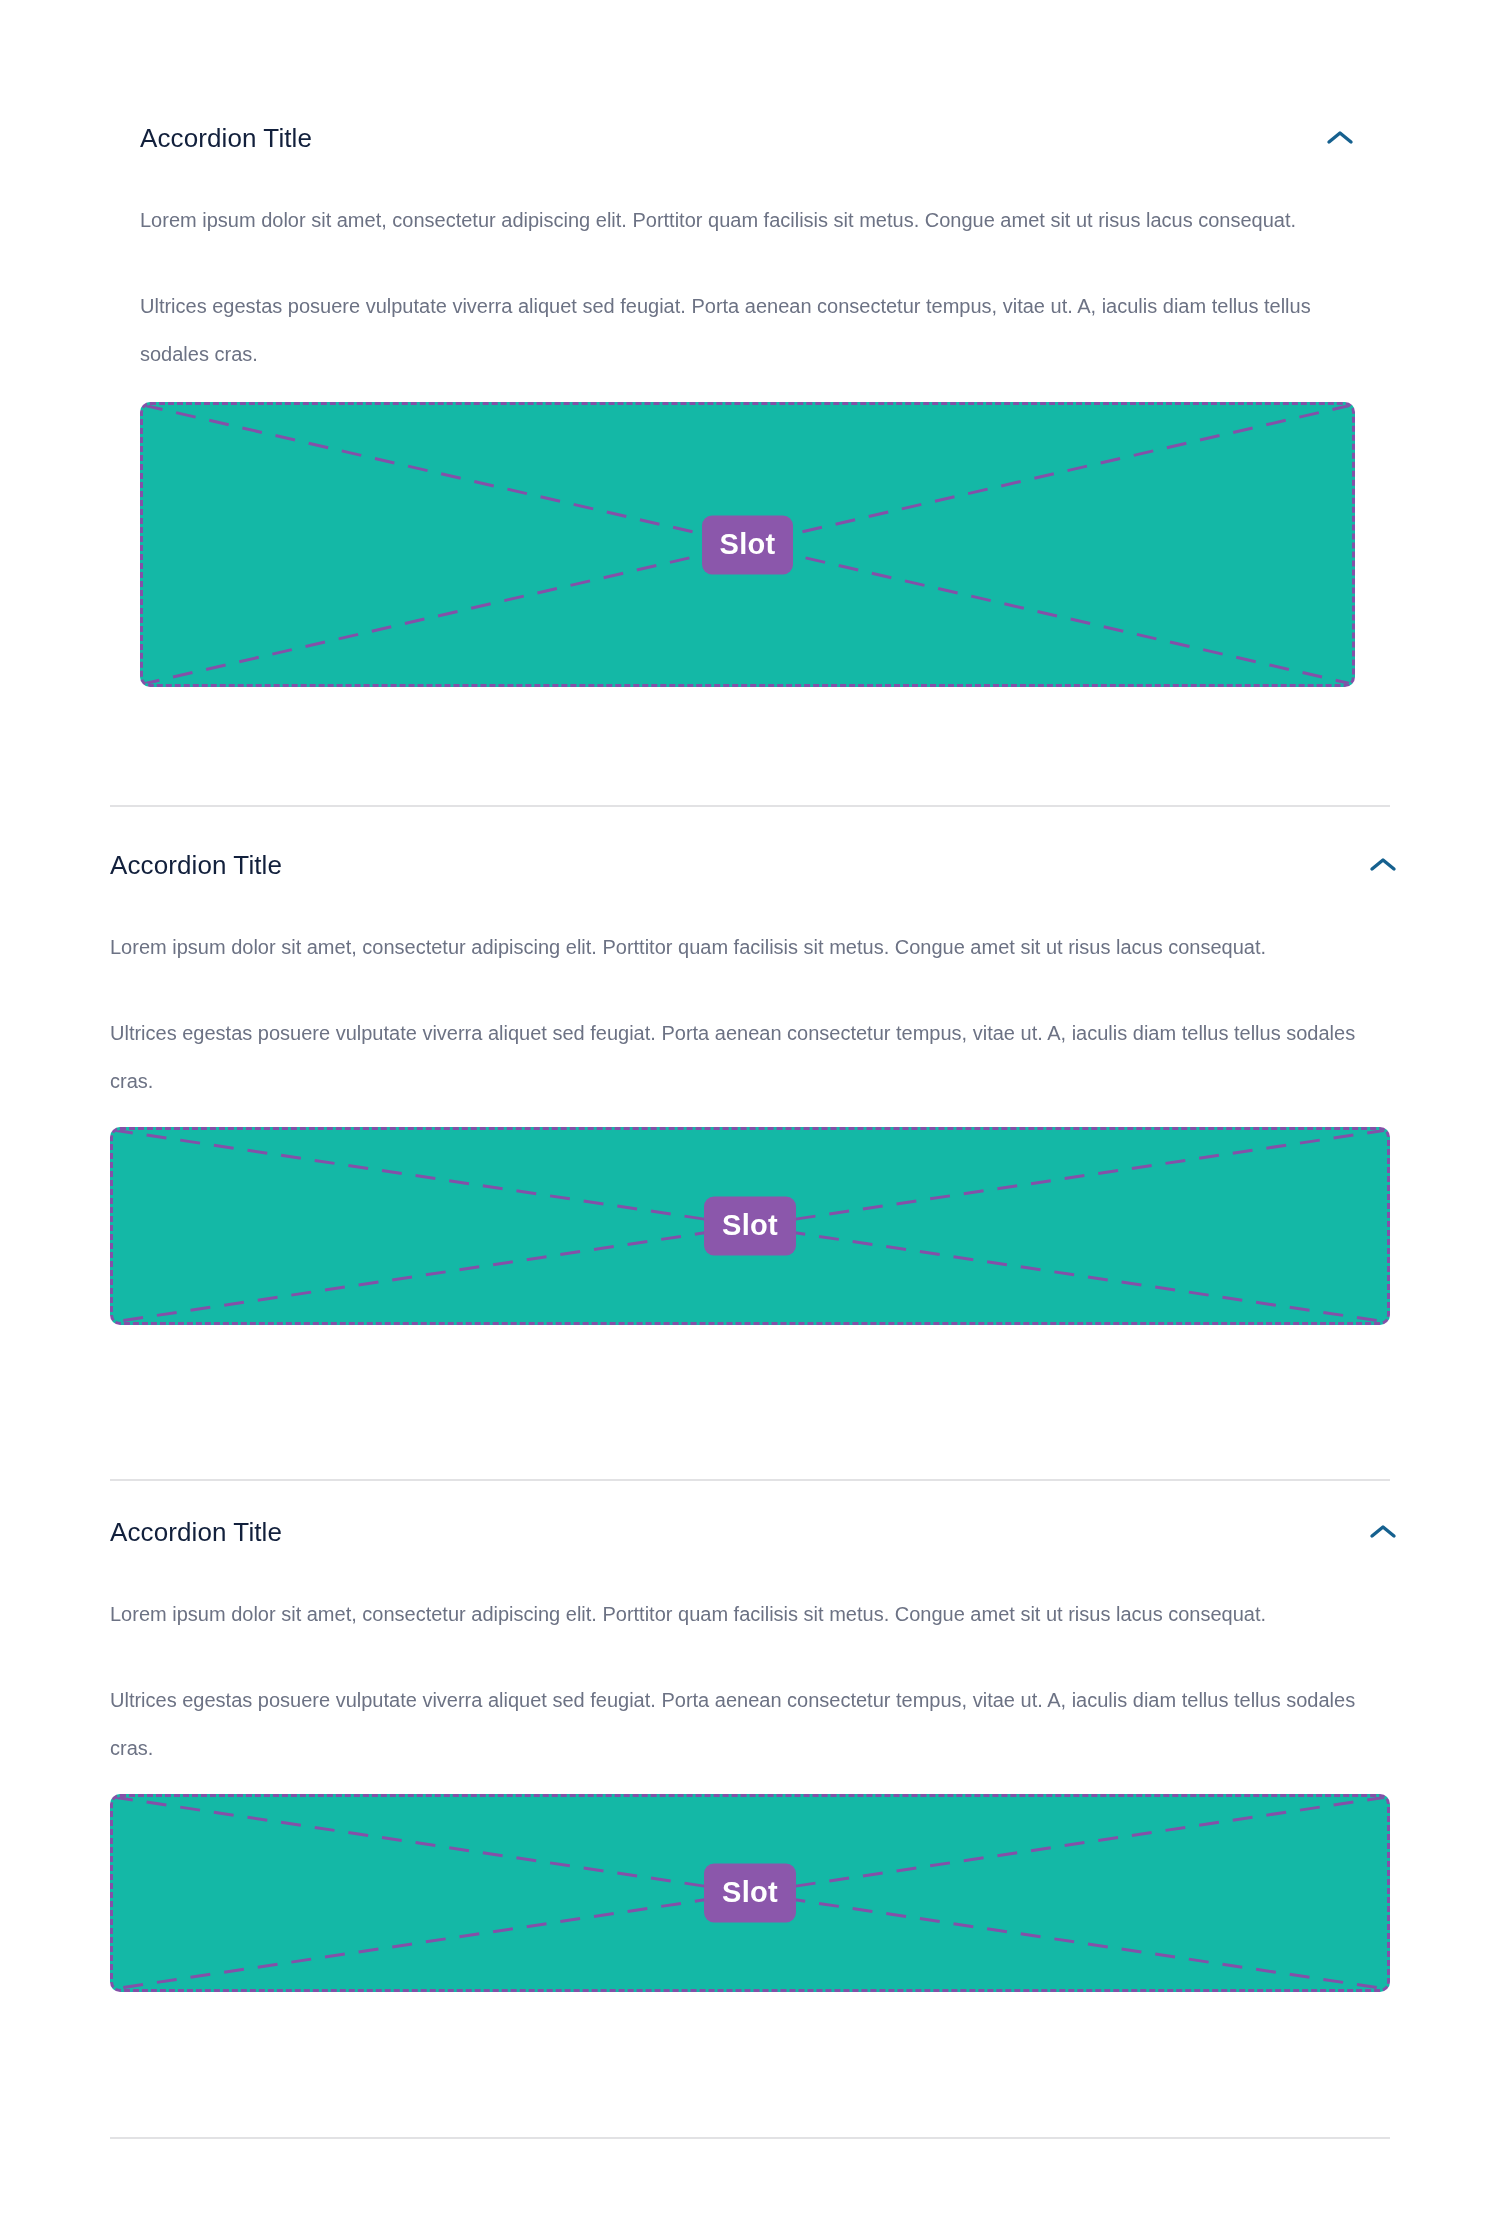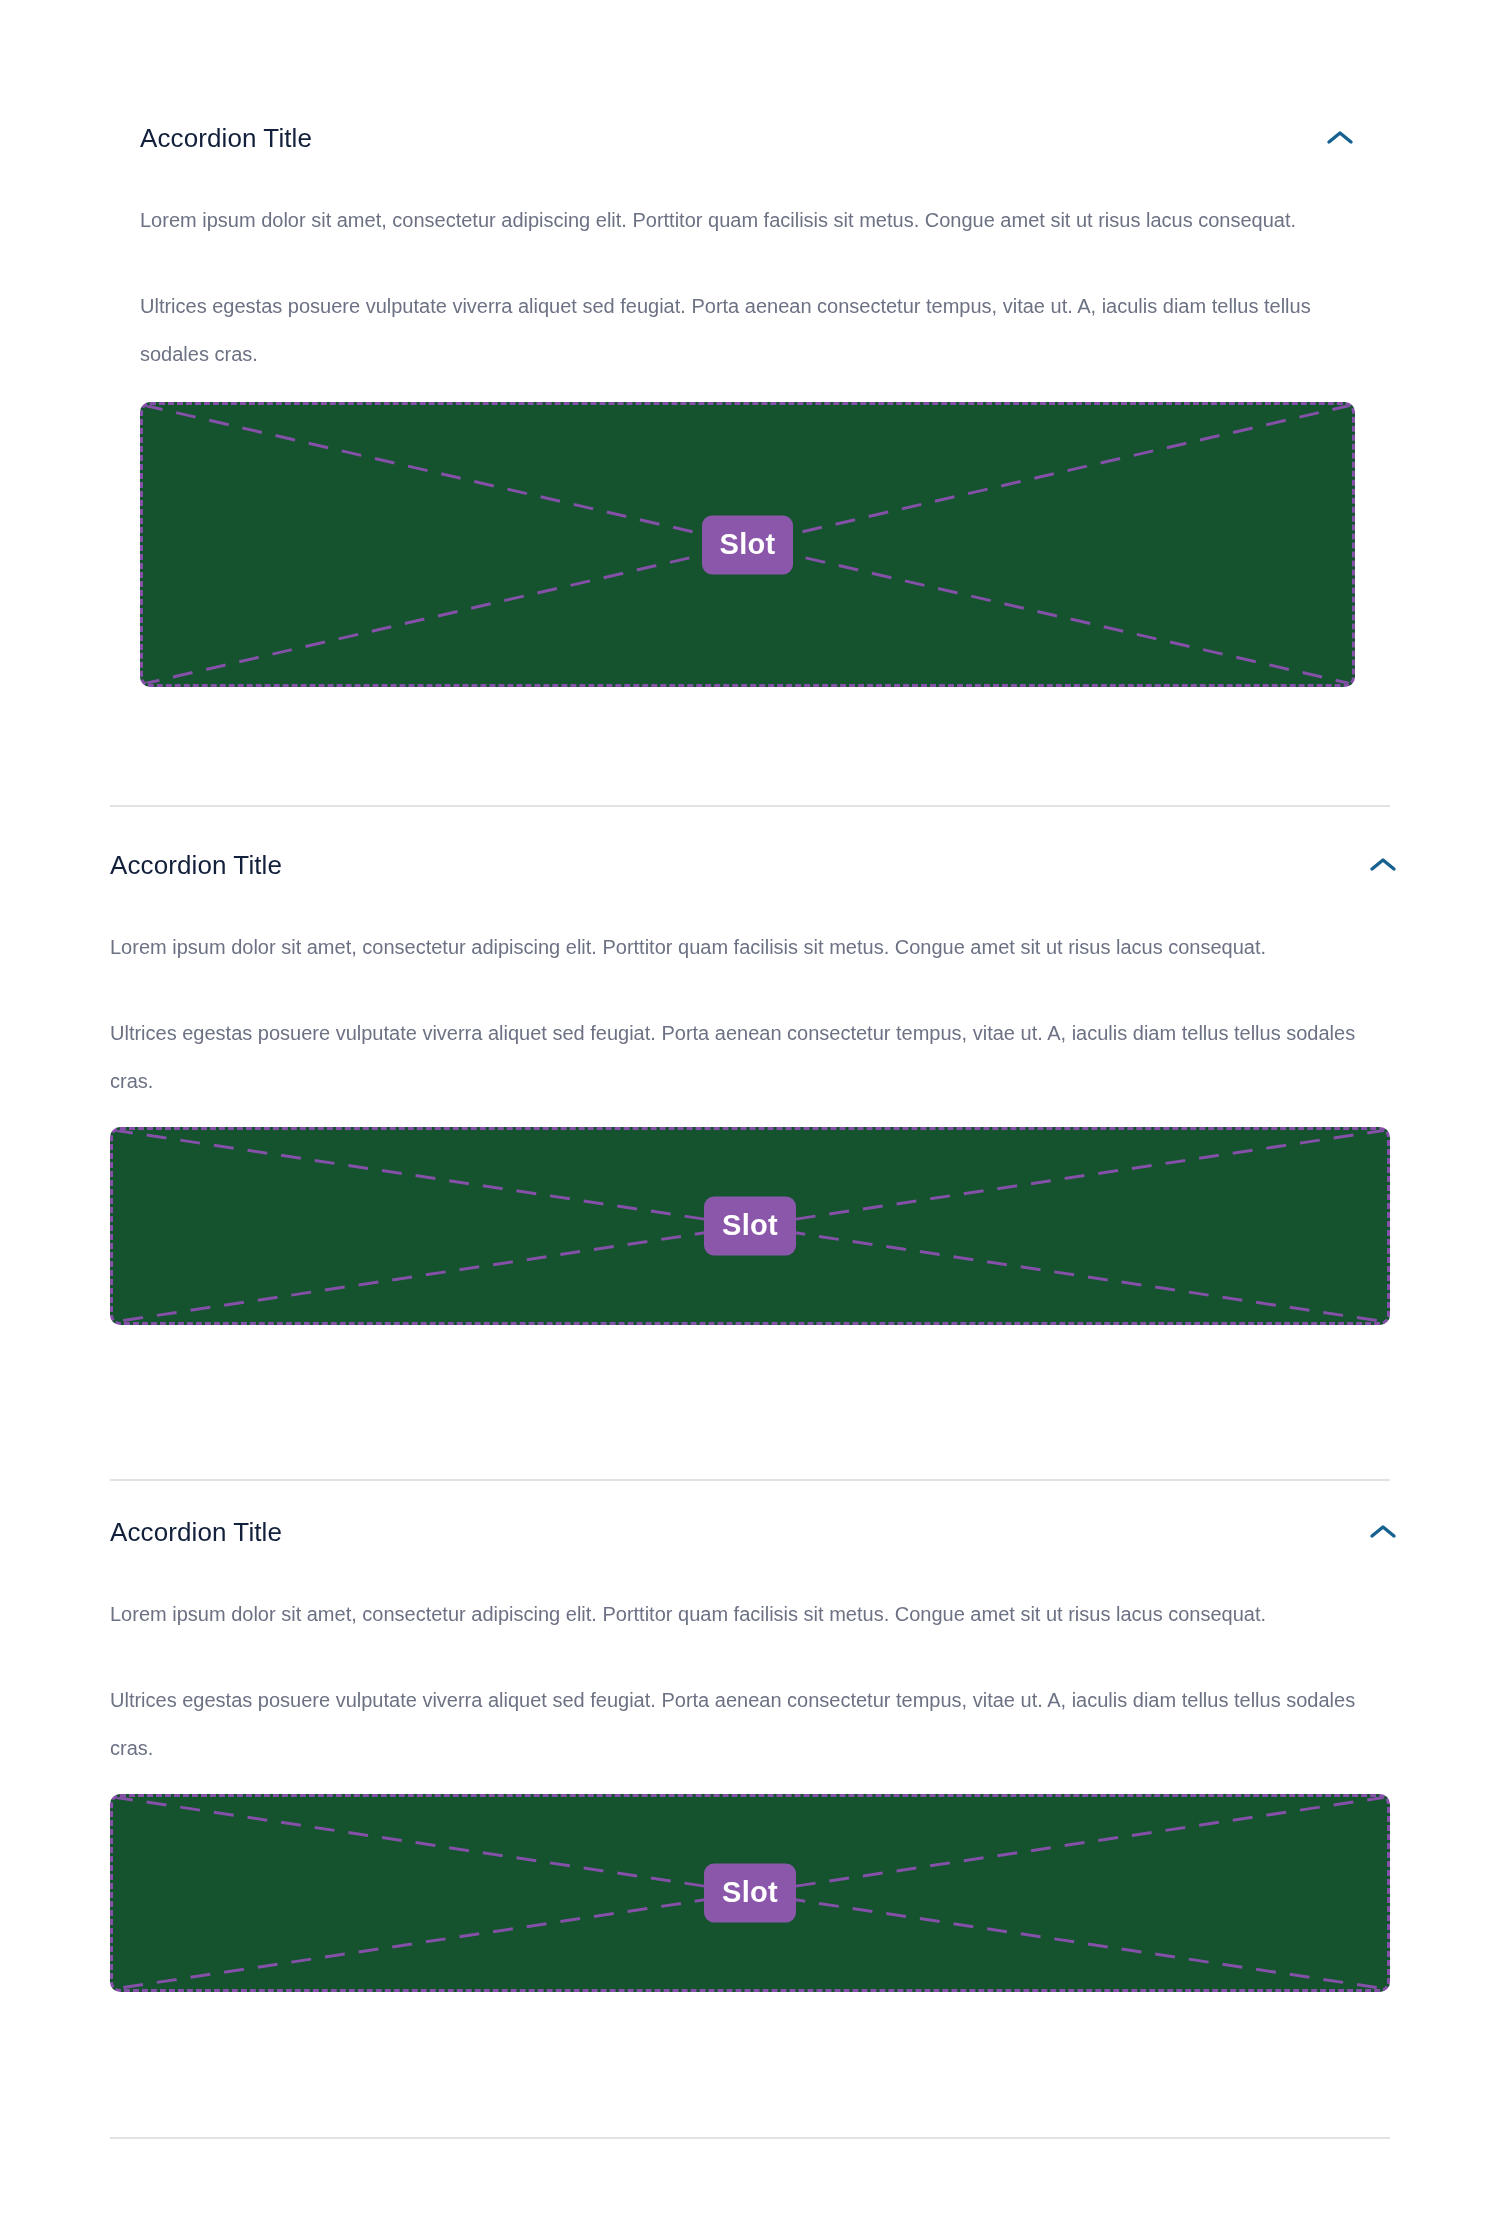--- a/index.html
+++ b/index.html
@@ -77,21 +77,21 @@
     line-height: 48px;
     color: #6c7284;
     font-weight: 400;
   }
   .acc-p + .acc-p { margin-top: 38px; }
 
   
   .slot {
     position: relative;
     width: 100%;
-    background: #14532d;
+    background: #14b8a6;
     border: 3px dashed #8450a8;
     border-radius: 10px;
     overflow: hidden;
   }
   .slot-cross {
     position: absolute;
     inset: 0;
     width: 100%;
     height: 100%;
     display: block;

